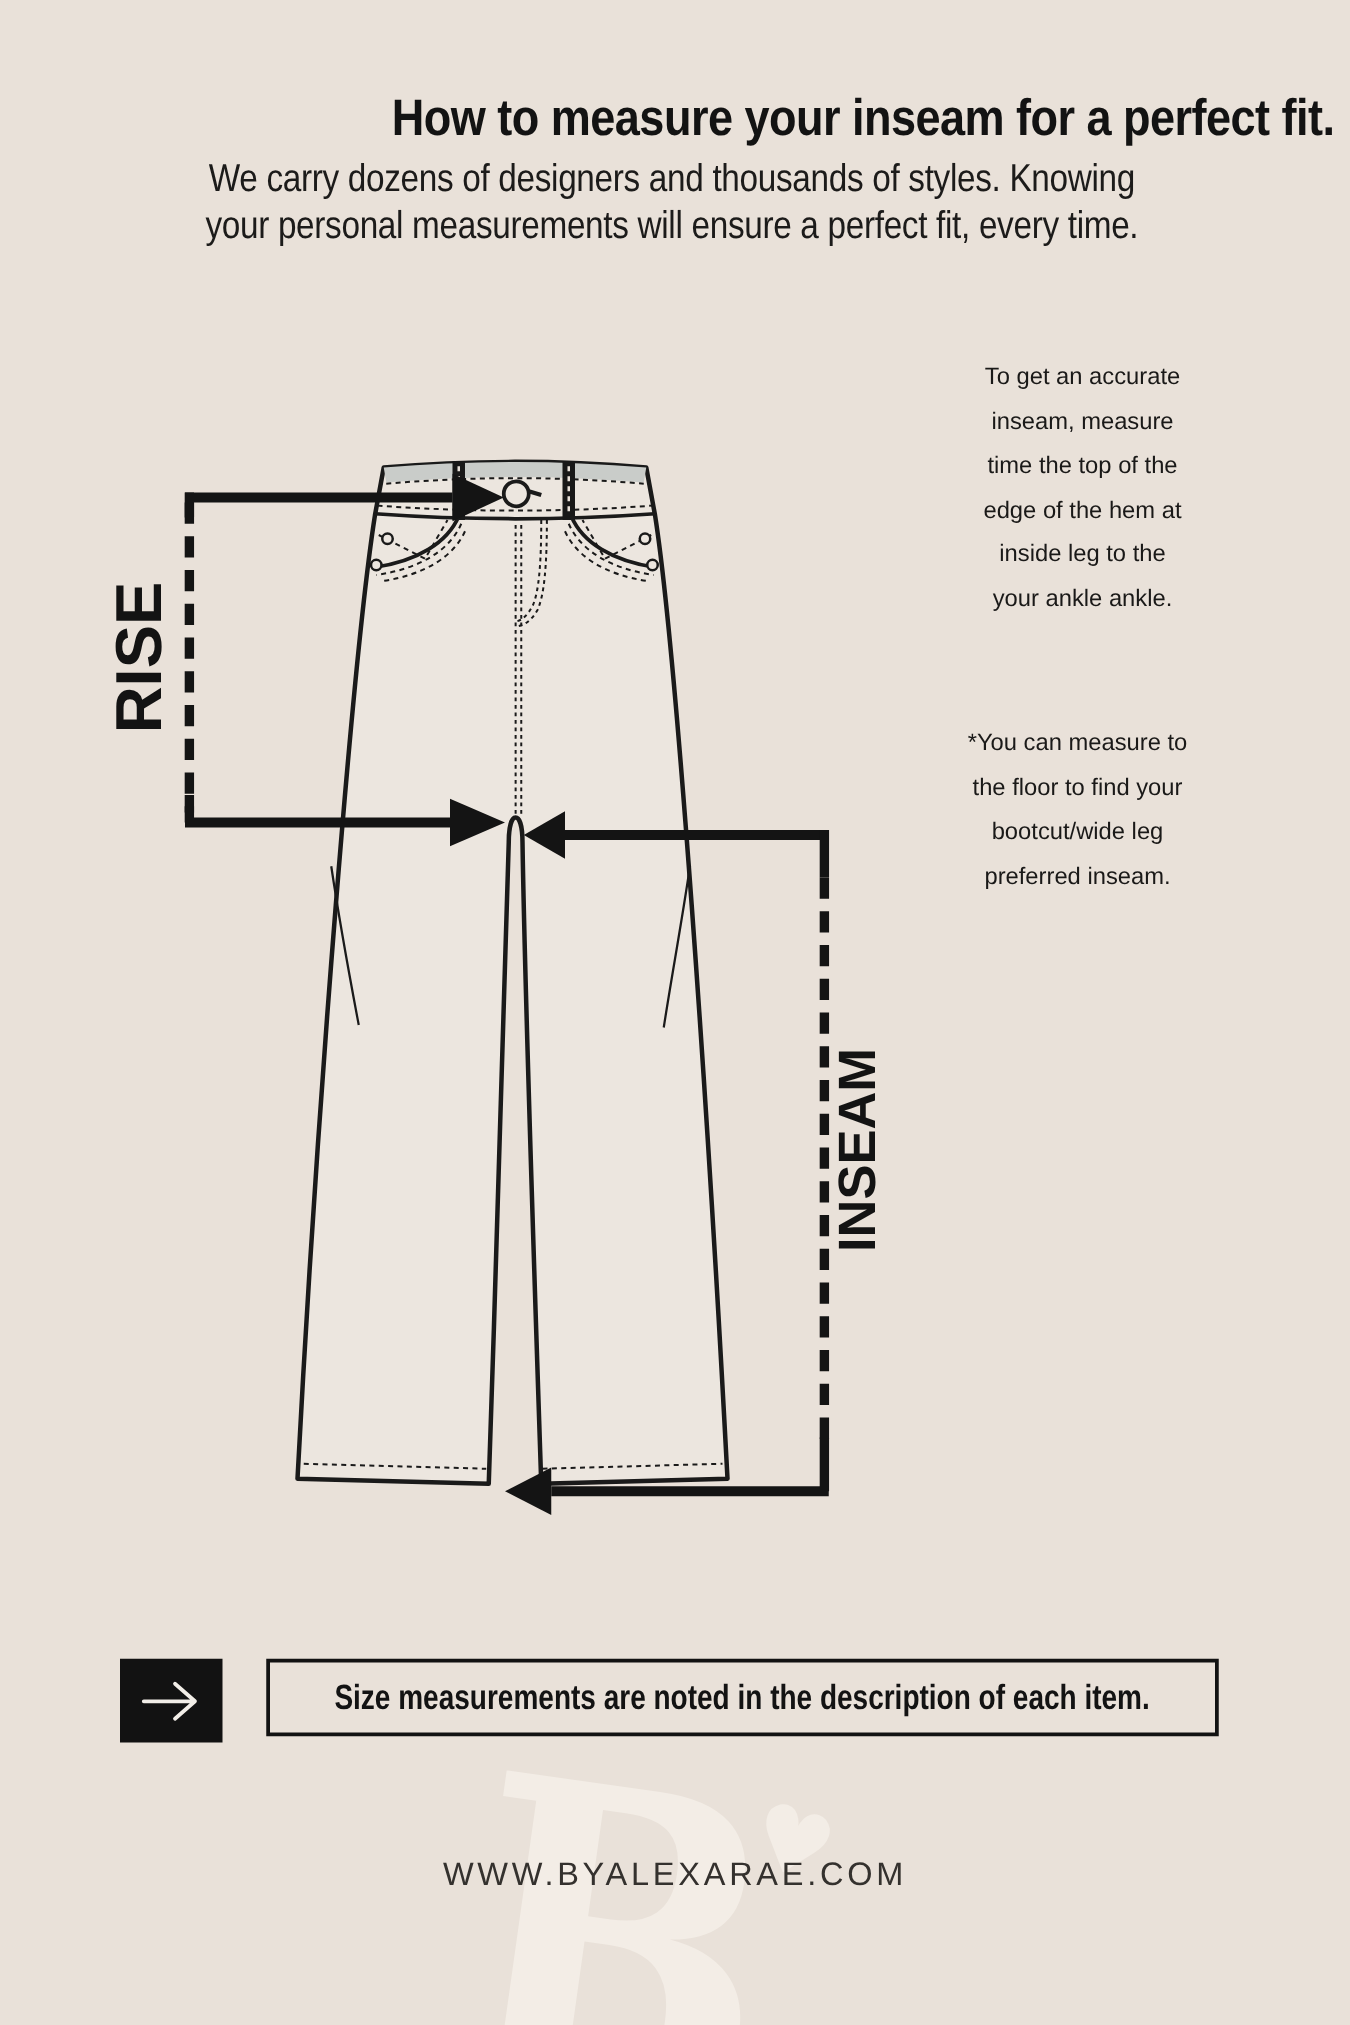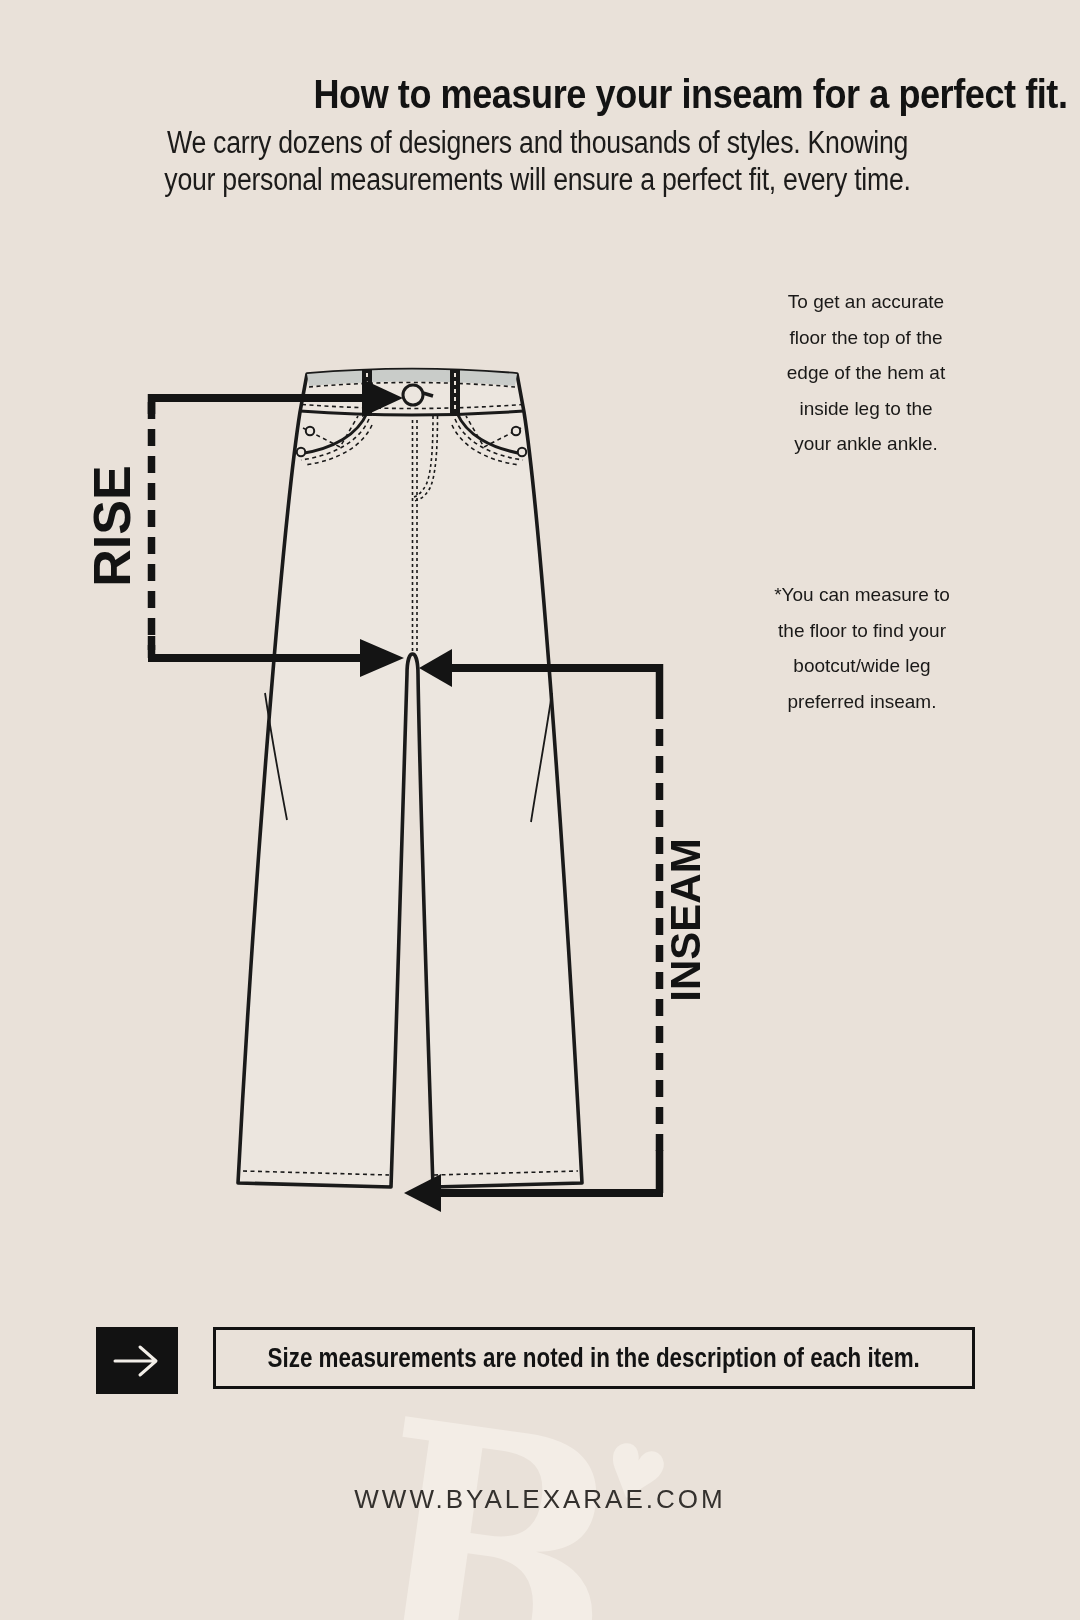--- a/index.html
+++ b/index.html
@@ -186,21 +186,22 @@
       <path d="M663,1193 H441" stroke-width="8" fill="none"></path>
       <polygon points="441,1174 441,1212 404,1193" stroke="none"></polygon>
     </g>
   </svg>
 
   <div class="rise-label">RISE</div>
   <div class="inseam-label">INSEAM</div>
 
   <div class="note note-accurate">
     <div>To get an accurate</div>
-    <div>floor the top of the</div>
+    <div>inseam, measure</div>
+    <div>time the top of the</div>
     <div>edge of the hem at</div>
     <div>inside leg to the</div>
     <div>your ankle ankle.</div>
   </div>
   <div class="note note-floor">
     <div>*You can measure to</div>
     <div>the floor to find your</div>
     <div>bootcut/wide leg</div>
     <div>preferred inseam.</div>
   </div>

